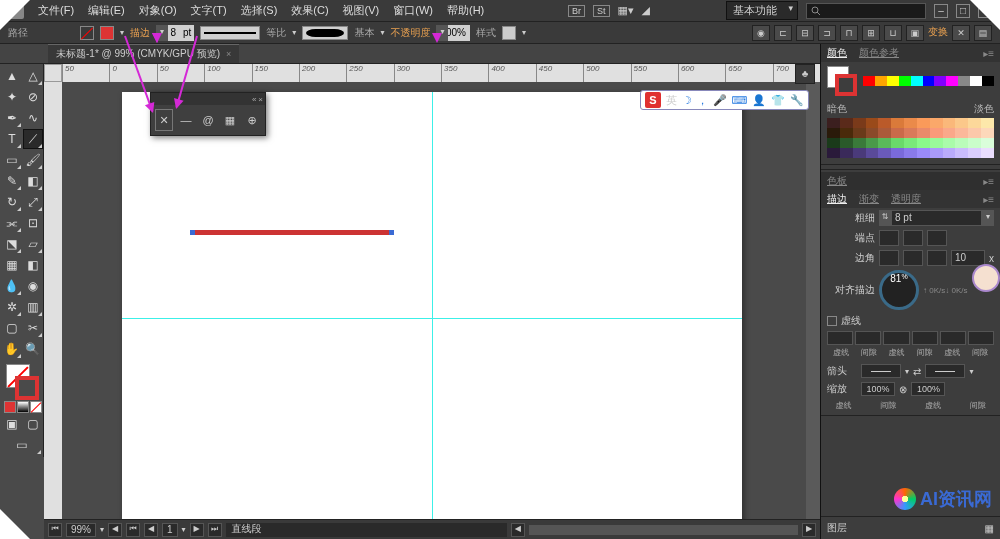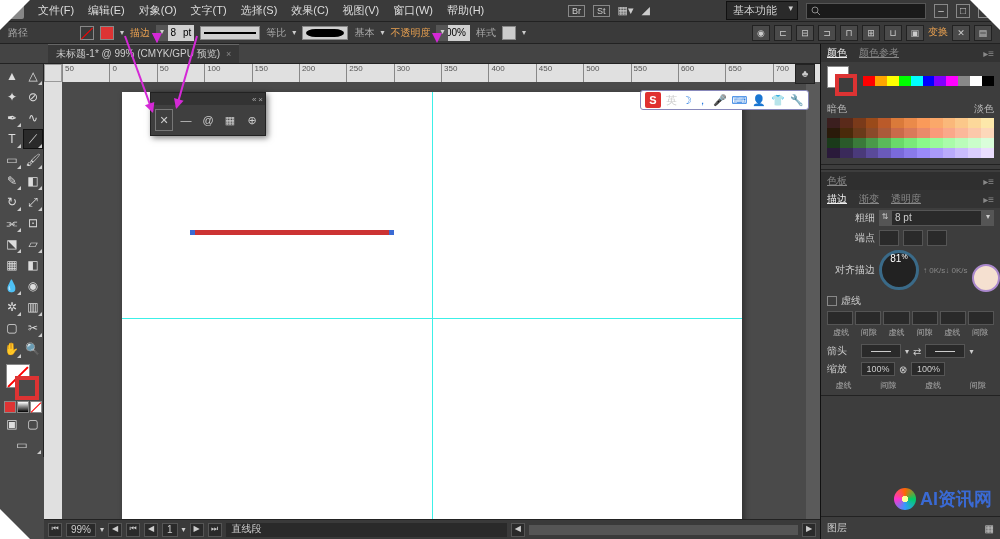--- a/index.html
+++ b/index.html
@@ -52,21 +52,21 @@
 .tools .t .tri { position:absolute; right:0; bottom:0; width:0; height:0; border-style:solid; border-width:0 0 4px 4px; border-color:transparent transparent #ccc transparent; }
 .tools .bigswatch { grid-column:1/3; height:36px; position:relative; margin-top:4px; }
 .tools .bigswatch .f { position:absolute; width:24px; height:24px; background:#fff; border:1px solid #888; top:0; left:4px; }
 .tools .bigswatch .f:after{content:"";position:absolute;left:-3px;right:-3px;top:50%;border-top:2px solid red;transform:rotate(-45deg);}
 .tools .bigswatch .s { position:absolute; width:24px; height:24px; background:#4a4a4a; border:4px solid #d33; bottom:0; right:4px; }
 .tools .minisw { grid-column:1/3; display:flex; gap:1px; justify-content:center; }
 .tools .minisw .m { width:12px; height:12px; border:1px solid #888; }
 
 
 .canvas-wrap { position:absolute; left:44px; top:64px; right:180px; bottom:20px; background:#4a4a4a; }
-.ruler-h { position:absolute; top:0; left:18px; right:0; height:18px; background:#e0e0e0; display:flex; overflow:hidden; font-size:8px; color:#555; }
+.ruler-h { position:absolute; top:0; left:18px; right:0; height:18px; background:#e0e0e0; display:flex; overflow:hidden; font-size:8px; color:#555;font-style:italic; }
 .ruler-h .tk { width:52px; border-left:1px solid #888; padding-left:2px; position:relative; }
 .ruler-v { position:absolute; top:18px; left:0; width:18px; bottom:0; background:#e0e0e0; }
 .ruler-c { position:absolute; top:0; left:0; width:18px; height:18px; background:#e0e0e0; border:1px solid #999; }
 .viewport { position:absolute; top:18px; left:18px; right:0; bottom:0; background:#4a4a4a; overflow:hidden; }
 .artboard { position:absolute; left:60px; top:10px; width:620px; height:450px; background:#fff; box-shadow:2px 2px 6px rgba(0,0,0,.4); }
 .guide-h { position:absolute; left:0; right:0; top:226px; border-top:1px solid #3cf0e8; }
 .guide-v { position:absolute; top:0; bottom:0; left:310px; border-left:1px solid #3cf0e8; }
 .red-line { position:absolute; left:70px; top:138px; width:200px; height:5px; background:#c33; }
 .red-line:before,.red-line:after{content:"";position:absolute;width:5px;height:5px;background:#3a6ad4;top:0;}
 .red-line:before{left:-2px;} .red-line:after{right:-2px;}
@@ -443,20 +443,30 @@
         <div class="v">8 pt</div>
         <div class="a">▾</div>
       </div>
   </div>
   <div class="prow">
       <span class="l">端点</span>
     <div class="box-sm"></div>
       <div class="box-sm"></div>
       <div class="box-sm"></div>
   </div>
+  <div class="prow" style="position:relative">
+      <span class="l">边角</span>
+    <div class="box-sm"></div>
+      <div class="box-sm"></div>
+      <div class="box-sm"></div>
+    <div class="dd2" style="width:30px">
+        <div class="v">10</div>
+      </div>
+    <span>x</span>
+  </div>
   <div class="prow">
       <span class="l">对齐描边</span>
     <div class="gauge">
         <span>81</span>
         <span style="font-size:7px">%</span>
       </div>
     <div style="display:flex;flex-direction:row;font-size:8px;color:#888">
       <span>↑ <span>0K/s</span></span>
       <span>↓ <span>0K/s</span></span>
     </div>

